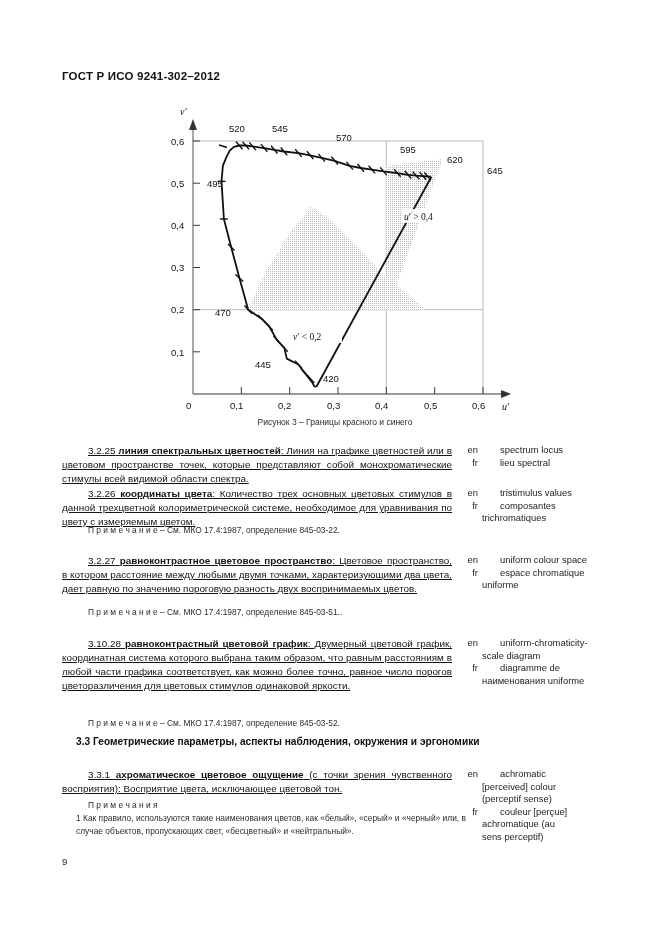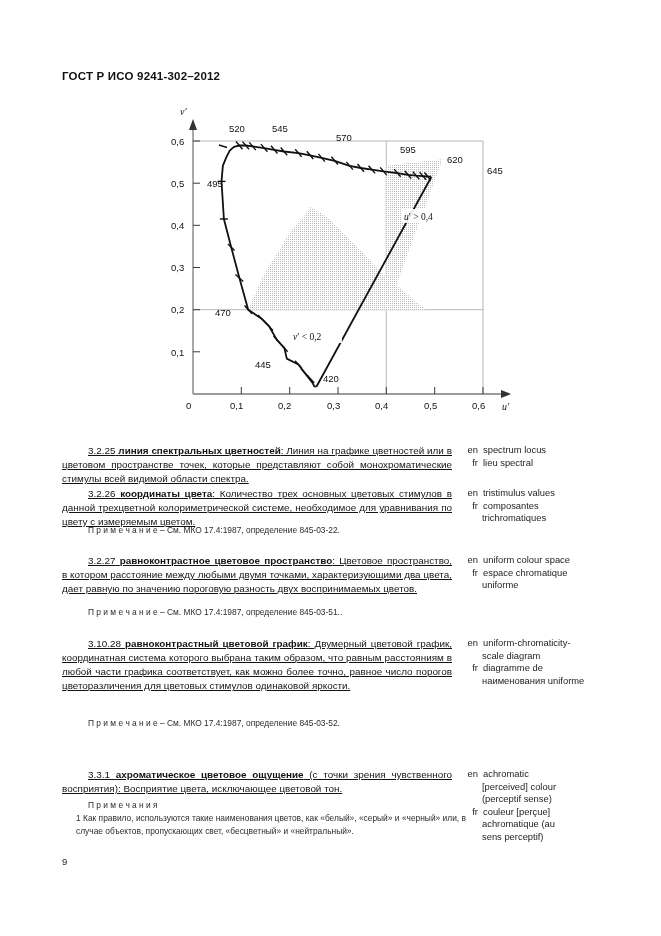--- a/index.html
+++ b/index.html
@@ -79,21 +79,21 @@
 
   
   .trans {
     position: absolute;
     left: 466px;
     width: 190px;
     font-size: 9.4px;
     line-height: 12.6px;
     color: #1d1d1d;
   }
-  .trans .row { display: flex; }
+  .trans .row { display: flex; gap: 17px; }
   .trans .lang {
     width: 17px;
     flex: 0 0 17px;
     text-align: right;
     padding-right: 5px;
     box-sizing: border-box;
   }
   .trans .val { flex: 1 1 auto; }
   .trans .cont { margin-left: 16px; }
 
@@ -275,20 +275,21 @@
       <g>
         <rect x="251" y="108" width="52" height="14" fill="#ffffff" opacity="0.9"></rect>
         <text class="region-label" x="254" y="119"><tspan class="it">u</tspan>′ &gt; 0,4</text>
       </g>
       <g>
         <rect x="140" y="228" width="52" height="14" fill="#ffffff" opacity="0.9"></rect>
         <text class="region-label" x="143" y="239"><tspan class="it">v</tspan>′ &lt; 0,2</text>
       </g>
     </svg>
 
+    <div class="figure-caption">Рисунок 3 – Границы красного и синего</div>
   </div>
 
   <div class="entry" style="top:428px;">
     <div class="entry-ru" style="top:0;">
       <span class="indent"></span><span class="num">3.2.25</span>
       <span class="term">линия спектральных цветностей</span><span>: Линия на графике цветностей или в цветовом пространстве точек, которые представляют собой монохроматические стимулы всей видимой области спектра.</span>
     </div>
     <div class="trans" style="top:0;">
       <div class="row">
           <span class="lang">en</span>
@@ -352,20 +353,24 @@
         </div>
       <div class="cont">scale diagram</div>
       <div class="row">
           <span class="lang">fr</span>
           <span class="val">diagramme de</span>
         </div>
       <div class="cont">наименования uniforme</div>
     </div>
   </div>
 
+  <div class="section-head" style="top:720px;">
+    <span>3.3</span>
+    <span>Геометрические параметры, аспекты наблюдения, окружения и эргономики</span>
+  </div>
 
   <div class="entry" style="top:752px;">
     <div class="entry-ru" style="top:0;">
       <span class="indent"></span><span class="num">3.3.1</span>
       <span class="term">ахроматическое цветовое ощущение</span><span> (с точки зрения чувственного восприятия): Восприятие цвета, исключающее цветовой тон.</span>
     </div>
     <div class="note" style="top:31px; padding-left:26px;">П р и м е ч а н и я</div>
     <div class="note" style="top:44px; text-align:justify; padding-left:14px;">1 Как правило, используются такие наименования цветов, как «белый», «серый» и «черный» или, в случае объектов, пропускающих свет, «бесцветный» и «нейтральный».</div>
     <div class="trans" style="top:0;">
       <div class="row">

